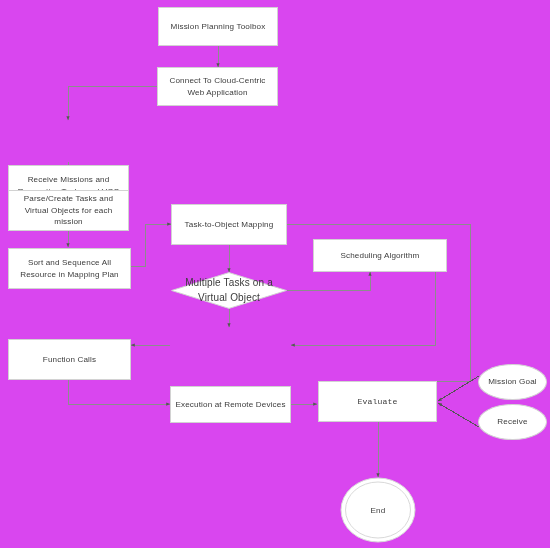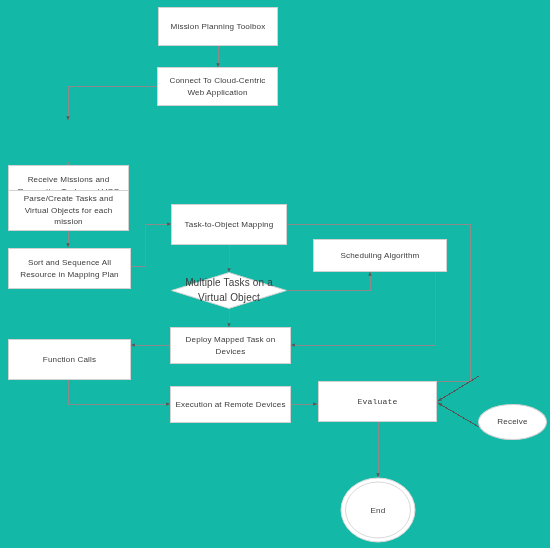--- a/index.html
+++ b/index.html
@@ -5,21 +5,21 @@
 <style>
   html,body{margin:0;padding:0;background:#ffffff;}
   body{
     font-family:"Liberation Sans","DejaVu Sans",sans-serif;
     -webkit-font-smoothing:antialiased;
   }
   #canvas{
     position:relative;
     width:550px;
     height:548px;
-    background:#14b8a6;
+    background:#d946ef;
     overflow:hidden;
   }
   #edges{
     position:absolute;
     left:0;top:0;
     width:550px;height:548px;
     pointer-events:none;
   }
   .node{
     position:absolute;
@@ -153,32 +153,32 @@
     <svg class="dshape" viewBox="0 0 116 37" preserveAspectRatio="none">
       <polygon points="58,0.6 115.4,18.5 58,36.4 0.6,18.5" fill="#ffffff" stroke="#d2d2d2" stroke-width="1"></polygon>
     </svg>
     <div class="dlabel">Multiple Tasks on a Virtual Object</div>
   </div>
 
   <div class="node box" style="left:8px;top:339px;width:123px;height:41px;">
     <span>Function Calls</span>
   </div>
 
-  <div class="node box" style="left:170px;top:327px;width:121px;height:37px;">
-    <span>Deploy Mapped Task on Devices</span>
-  </div>
 
   <div class="node box" style="left:170px;top:386px;width:121px;height:37px;">
     <span>Execution at Remote Devices</span>
   </div>
 
   <div class="node box" style="left:318px;top:381px;width:119px;height:41px;font-family:Liberation Mono, monospace;">
     <span>Evaluate</span>
   </div>
 
+  <div class="node ellipse" style="left:478px;top:364px;width:69px;height:36px;">
+    <span>Mission Goal</span>
+  </div>
 
   <div class="node ellipse" style="left:478px;top:404px;width:69px;height:36px;">
     <span>Receive</span>
   </div>
 
   <div class="terminator" style="left:340px;top:477px;width:76px;height:66px;">
     <svg viewBox="0 0 76 66" width="76" height="66">
       <ellipse cx="38" cy="33" rx="37" ry="32" fill="#ffffff" stroke="#d9d9d9" stroke-width="1"></ellipse>
       <ellipse cx="38" cy="33" rx="32.5" ry="28" fill="#ffffff" stroke="#d9d9d9" stroke-width="1"></ellipse>
     </svg>

